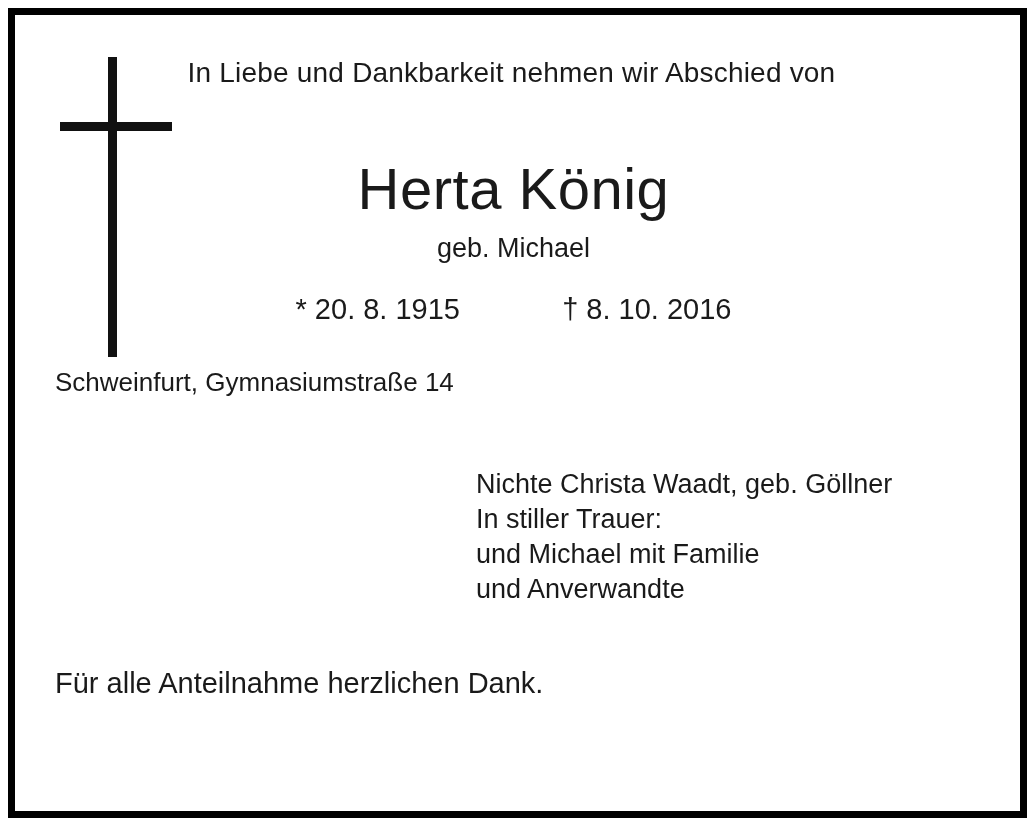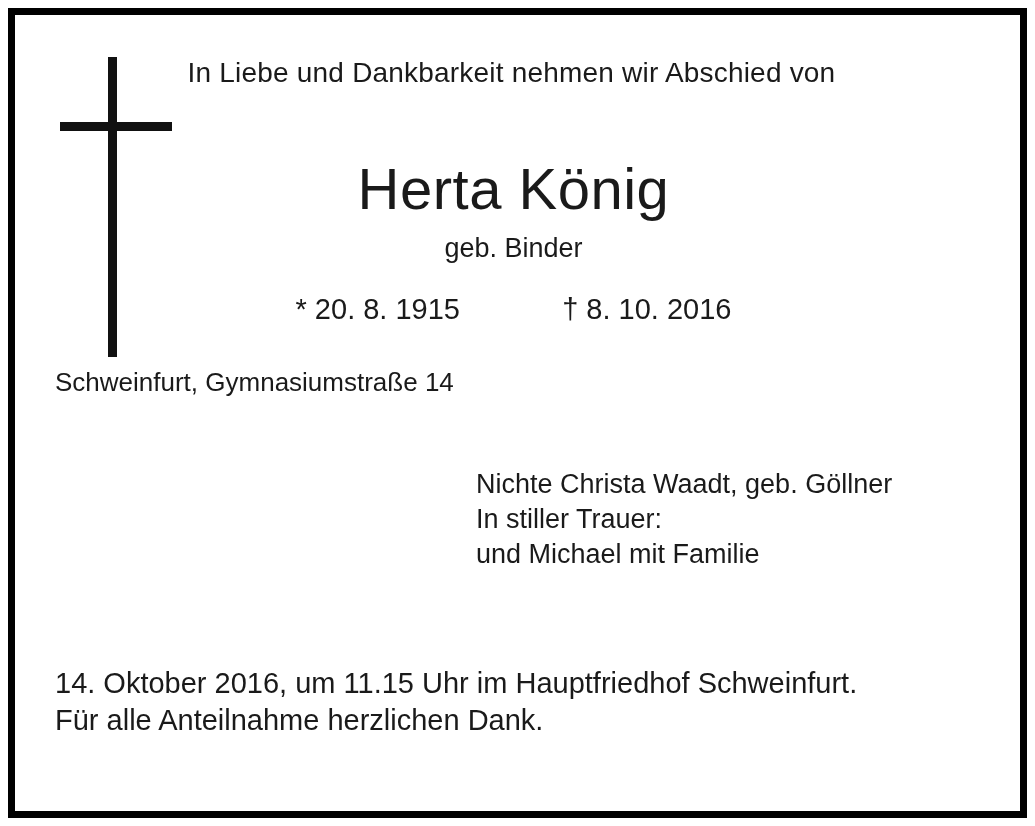--- a/index.html
+++ b/index.html
@@ -143,36 +143,36 @@
 
       <div class="cross">
         <div class="vbar"></div>
         <div class="hbar"></div>
       </div>
 
       <div class="line1">In Liebe und Dankbarkeit nehmen wir Abschied von</div>
 
       <div class="name">Herta König</div>
 
-      <div class="maiden">geb. Binder</div>
+      <div class="maiden">geb. Michael</div>
 
       <div class="dates">
         <span class="birth">* 20. 8. 1915</span>
         <span class="gap"></span>
         <span class="death">† 8. 10. 2016</span>
       </div>
 
       <div class="address">Schweinfurt, Gymnasiumstraße 14</div>
 
       <div class="mourners">
         <div>Nichte Christa Waadt, geb. Göllner</div>
         <div>In stiller Trauer:</div>
         <div>und Michael mit Familie</div>
+        <div>und Anverwandte</div>
       </div>
 
       <div class="ceremony">
-        <div>14. Oktober 2016, um 11.15 Uhr im Hauptfriedhof Schweinfurt.</div>
         <div>Für alle Anteilnahme herzlichen Dank.</div>
       </div>
 
     </div>
   </div>
 </div>
 
 </body></html>

